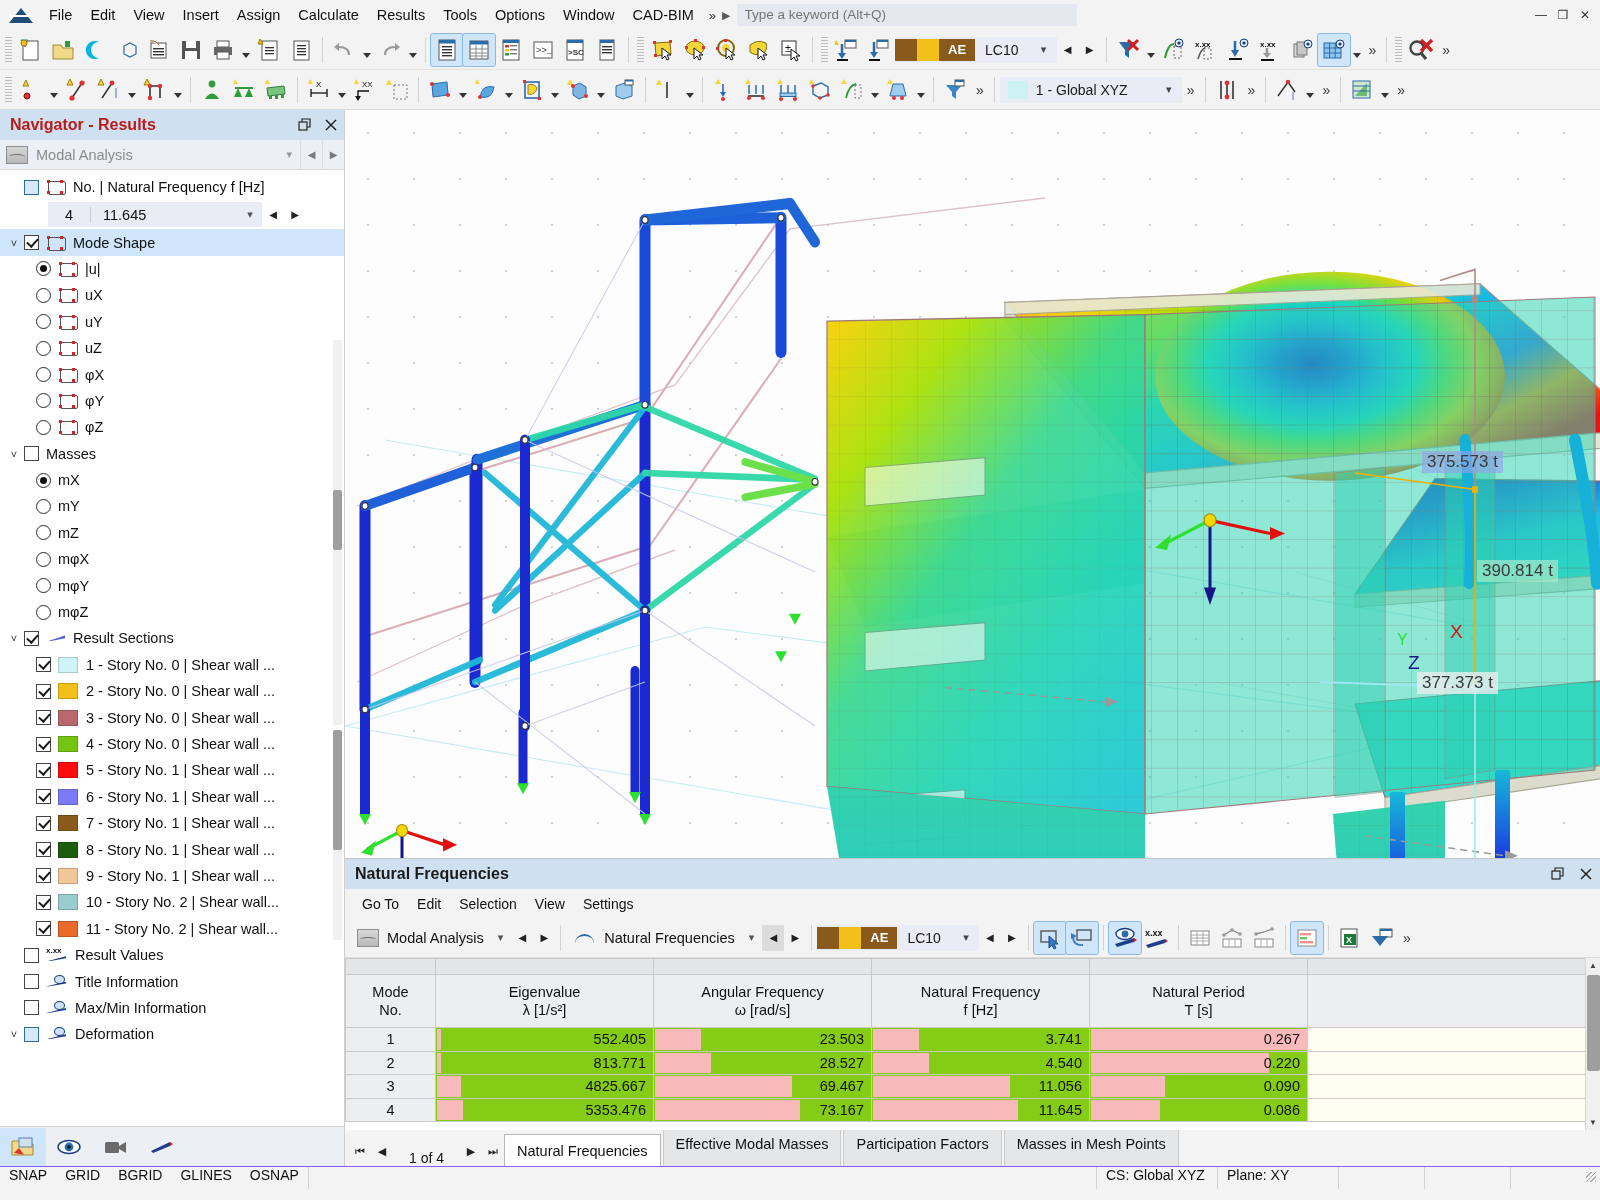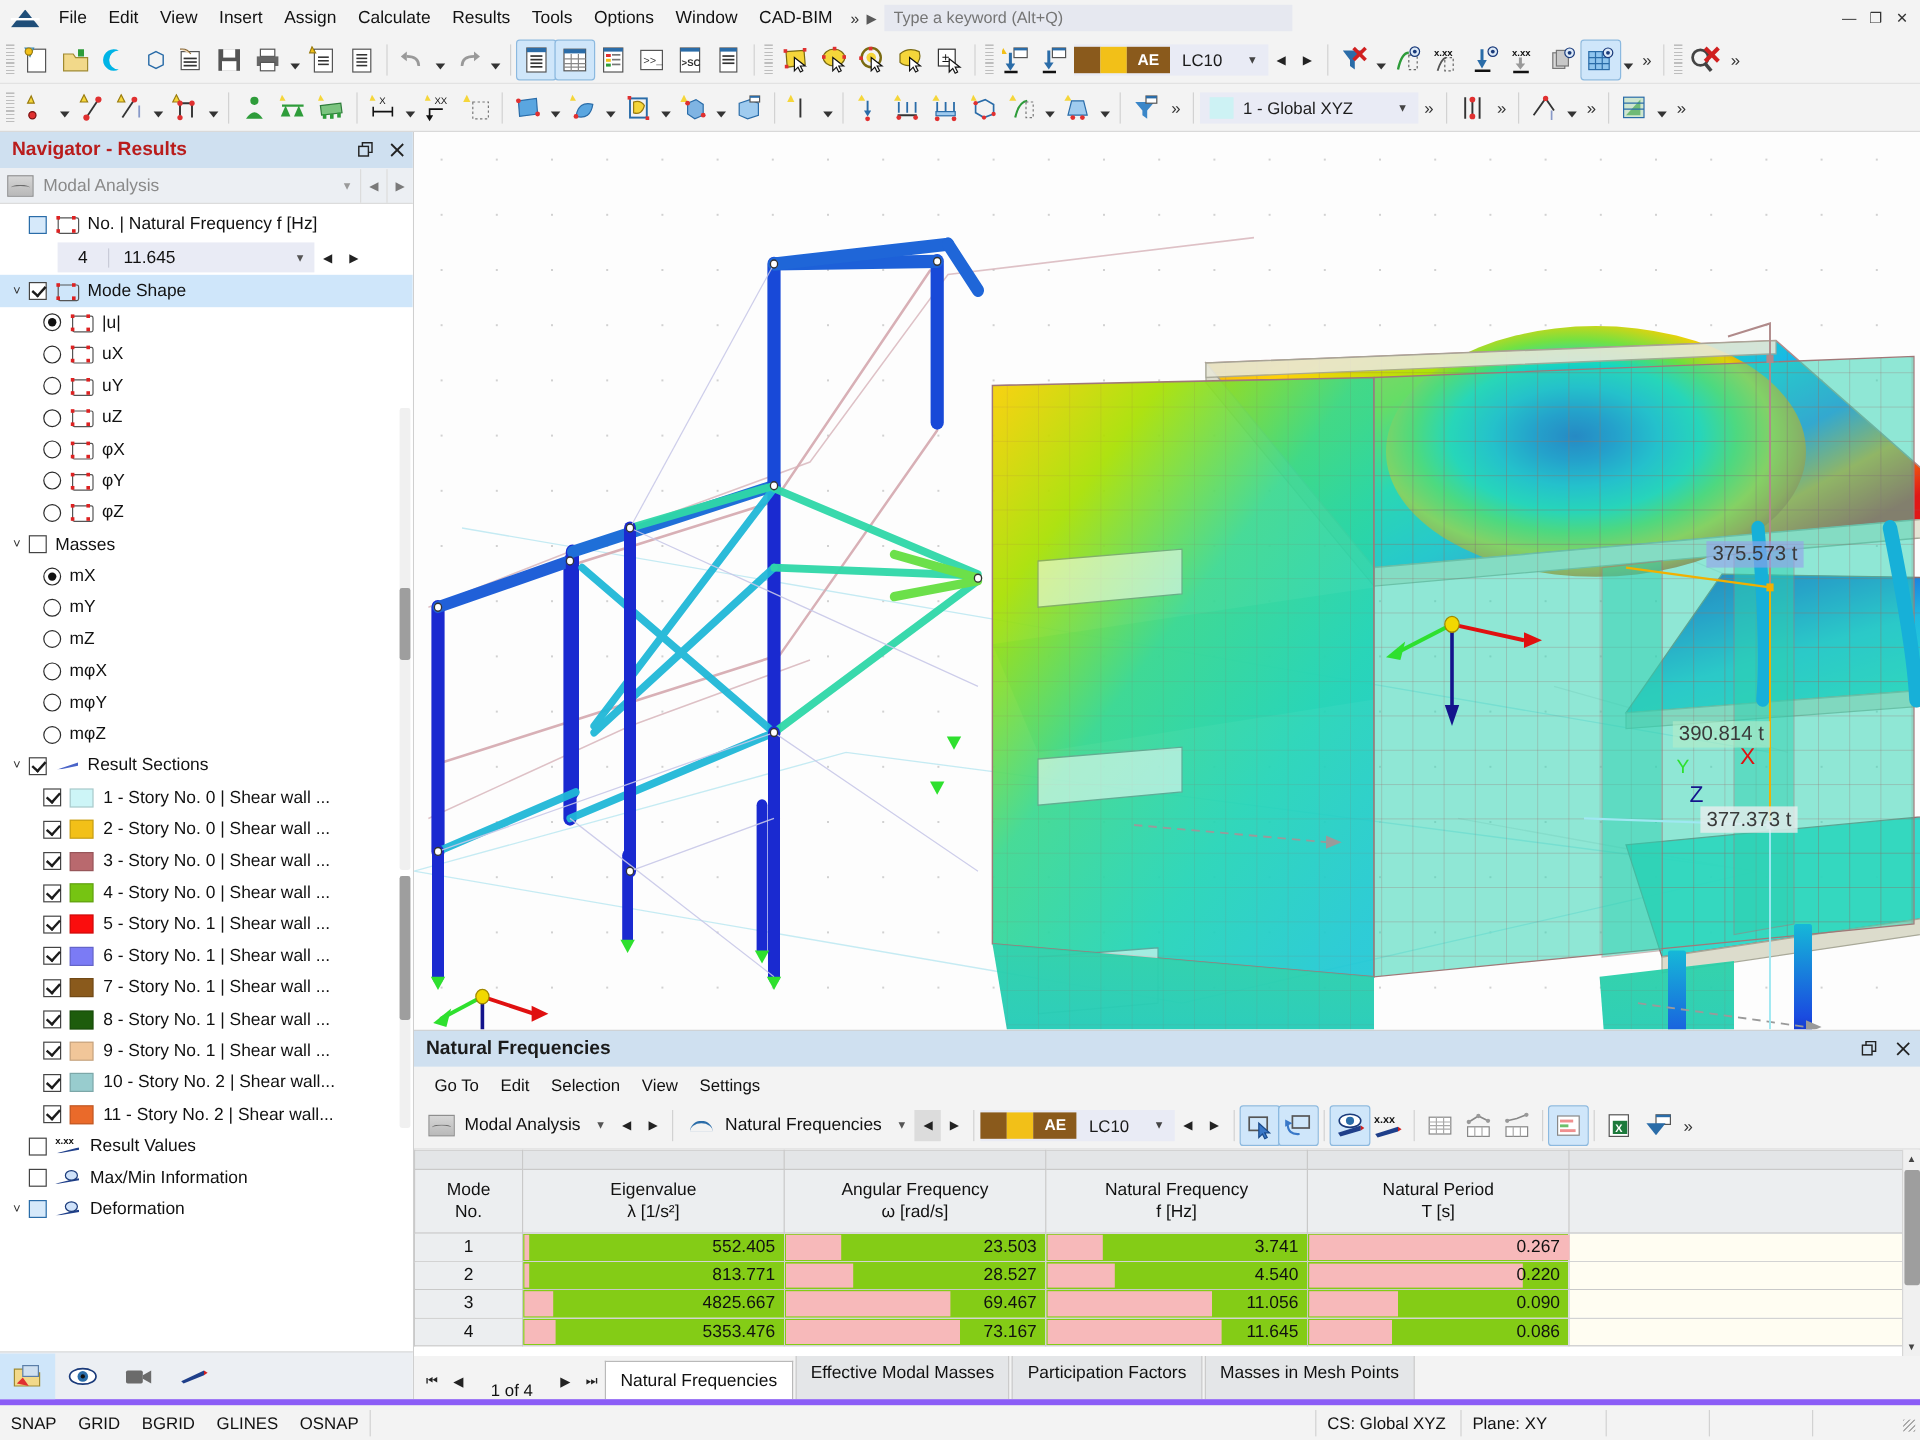--- a/index.html
+++ b/index.html
@@ -180,21 +180,21 @@
   .tbl-scroll .th-up, .tbl-scroll .th-dn { height:15px; display:flex; align-items:center; justify-content:center; font-size:8px; color:#444; }
   .tbl-scroll .thumb{ position:absolute; left:1px; width:13px; background:#9e9e9e; border-radius:2px; }
 
   .tabsrow { height:36px; flex:0 0 36px; display:flex; align-items:flex-end; background:#f3f3f3; padding-left:4px; }
   .pg-btn { width:22px; height:30px; display:flex; align-items:center; justify-content:center; font-size:11px; color:#222; }
   .pg-txt { font-size:14px; padding:0 16px; color:#111; }
   .tab { height:46px; display:flex; align-items:center; padding:0 12px; font-size:14.5px; background:#e4e6e8; border:1px solid #cbcbcb; border-bottom:none; margin-right:2px; color:#111; }
   .tab.active { background:#fff; border-color:#b9b9b9; height:32px; }
 
   
-  .statusbar { height:34px; flex:0 0 34px; background:#f3f3f3; display:flex; align-items:center; border-top:5px solid #8b5cf6; }
+  .statusbar { height:34px; flex:0 0 34px; background:#f3f3f3; display:flex; border-top:1px solid #8b5cf6; }
   .sb-cell { font-size:14px; padding:0 9px; color:#111; }
   .sb-div { width:1px; height:22px; background:#d2d2d2; }
   .sb-spacer { flex:1; }
   .sb-w { width:120px; }
   .sb-grip { width:16px; height:16px; margin-right:3px; position:relative; }
   .sb-grip:after{ content:""; position:absolute; right:1px; bottom:1px; width:10px; height:10px;
     background:repeating-linear-gradient(135deg,#a9a9a9 0 1.2px,transparent 1.2px 3.2px); }
 </style>
 </head>
 <body>
@@ -1019,20 +1019,26 @@
         <div class="trow">
           <div class="ind"></div>
           <div class="cbx"></div>
           <div class="xico"></div>
           <div class="tlbl">Result Values</div>
         </div>
         <div class="trow">
           <div class="ind"></div>
           <div class="cbx"></div>
           <div class="eyico"></div>
+          <div class="tlbl">Title Information</div>
+        </div>
+        <div class="trow">
+          <div class="ind"></div>
+          <div class="cbx"></div>
+          <div class="eyico"></div>
           <div class="tlbl">Max/Min Information</div>
         </div>
         <div class="trow">
           <div class="exp">˅</div>
           <div class="cbx lt"></div>
           <div class="eyico"></div>
           <div class="tlbl">Deformation</div>
         </div>
 
         <div class="nav-scroll" style="top:560px; height:210px;">
@@ -1343,21 +1349,21 @@
             <polygon points="31,664 27,678 16,675" fill="#2ee02e"></polygon>
             <circle cx="57" cy="655" r="5.5" fill="#f2d800" stroke="#a08800"></circle>
           </g>
         </svg>
 
         <div class="axes-ind" style="left:1105px;top:511px;color:#e01010;font-size:19px;">X</div>
         <div class="axes-ind" style="left:1052px;top:521px;color:#2ee02e;font-size:16px;">Y</div>
         <div class="axes-ind" style="left:1063px;top:542px;color:#14148c;font-size:19px;">Z</div>
 
         <div class="mass-lbl" style="left:1077px;top:341px;background:rgba(150,160,235,.62);">375.573 t</div>
-        <div class="mass-lbl" style="left:1049px;top:450px;background:rgba(180,235,200,.62);margin-top:41px;">390.814 t</div>
+        <div class="mass-lbl" style="left:1132px;top:450px;background:rgba(180,235,200,.62);">390.814 t</div>
         <div class="mass-lbl" style="left:1072px;top:562px;background:rgba(232,238,238,.80);">377.373 t</div>
       </div>
 
       <div class="tablepanel">
         <div class="tp-head">
           <div class="t">Natural Frequencies</div>
           <div class="b">
             <svg width="14" height="14">
                 <rect x="1" y="4" width="8" height="8" fill="none" stroke="#222" stroke-width="1.2"></rect>
                 <polyline points="4,4 4,1 12,1 12,9 9,9" fill="none" stroke="#222" stroke-width="1.2"></polyline>

